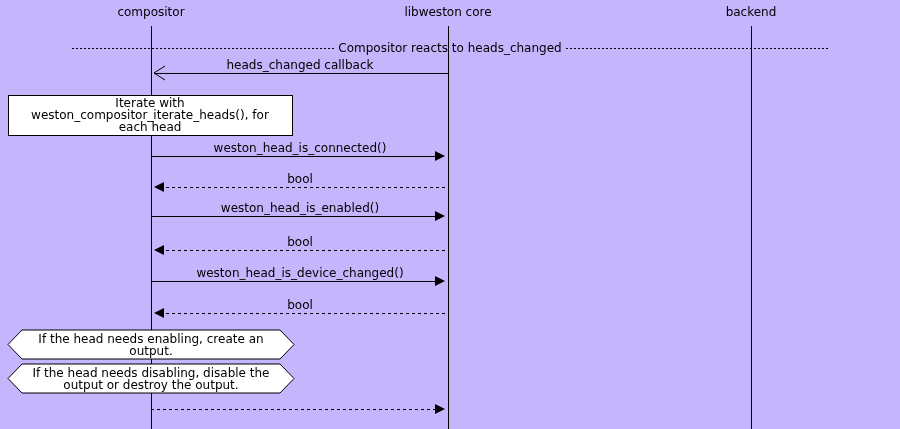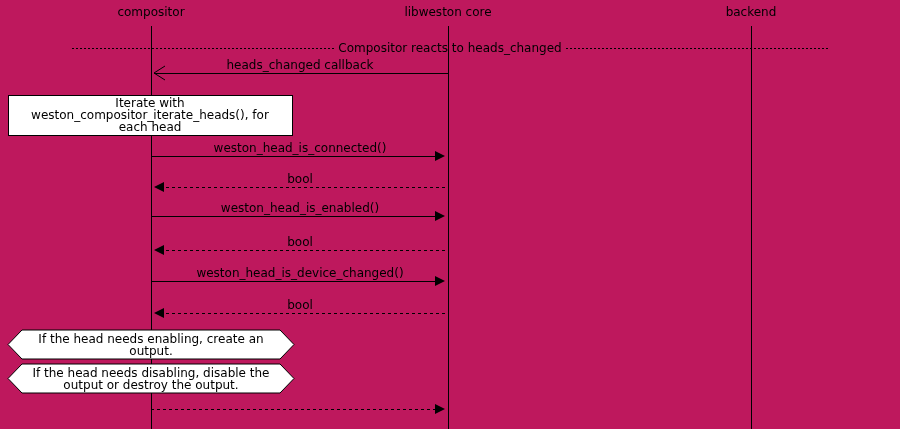--- a/index.html
+++ b/index.html
@@ -7,21 +7,21 @@
     padding: 0;
     background: #ffffff;
   }
   body {
     font-family: "DejaVu Sans", sans-serif;
   }
   #diagram-root {
     position: relative;
     width: 900px;
     height: 429px;
-    background: #be185d;
+    background: #c4b5fd;
     overflow: hidden;
   }
   #diagram-svg {
     position: absolute;
     left: 0;
     top: 0;
     width: 900px;
     height: 429px;
   }
   .lifeline-label {

